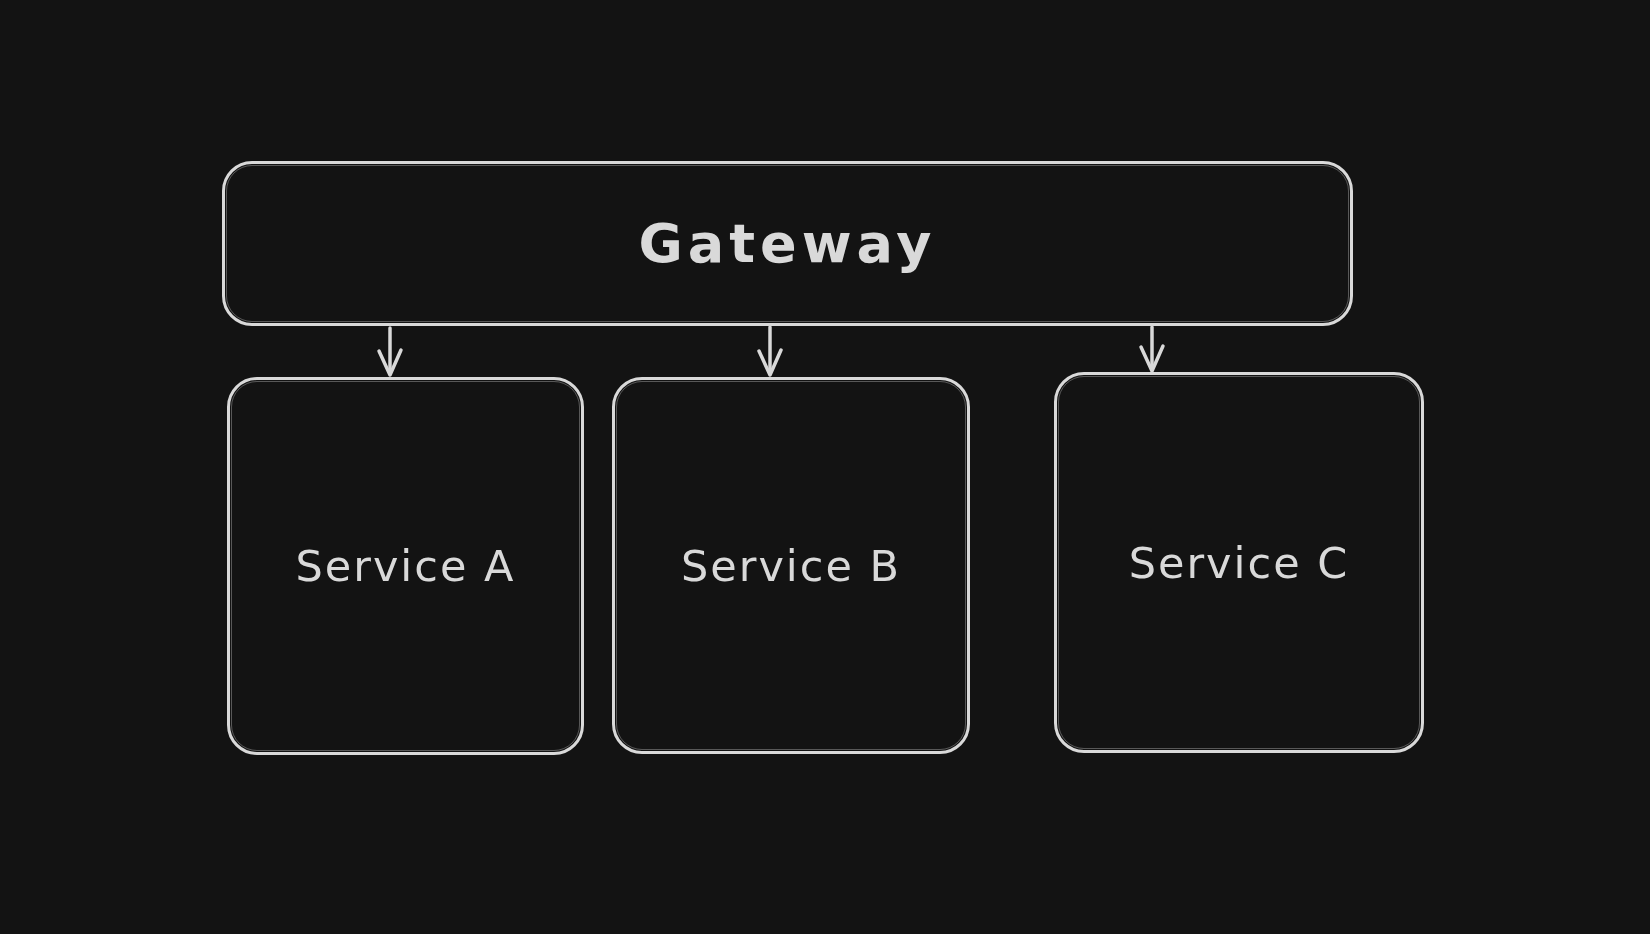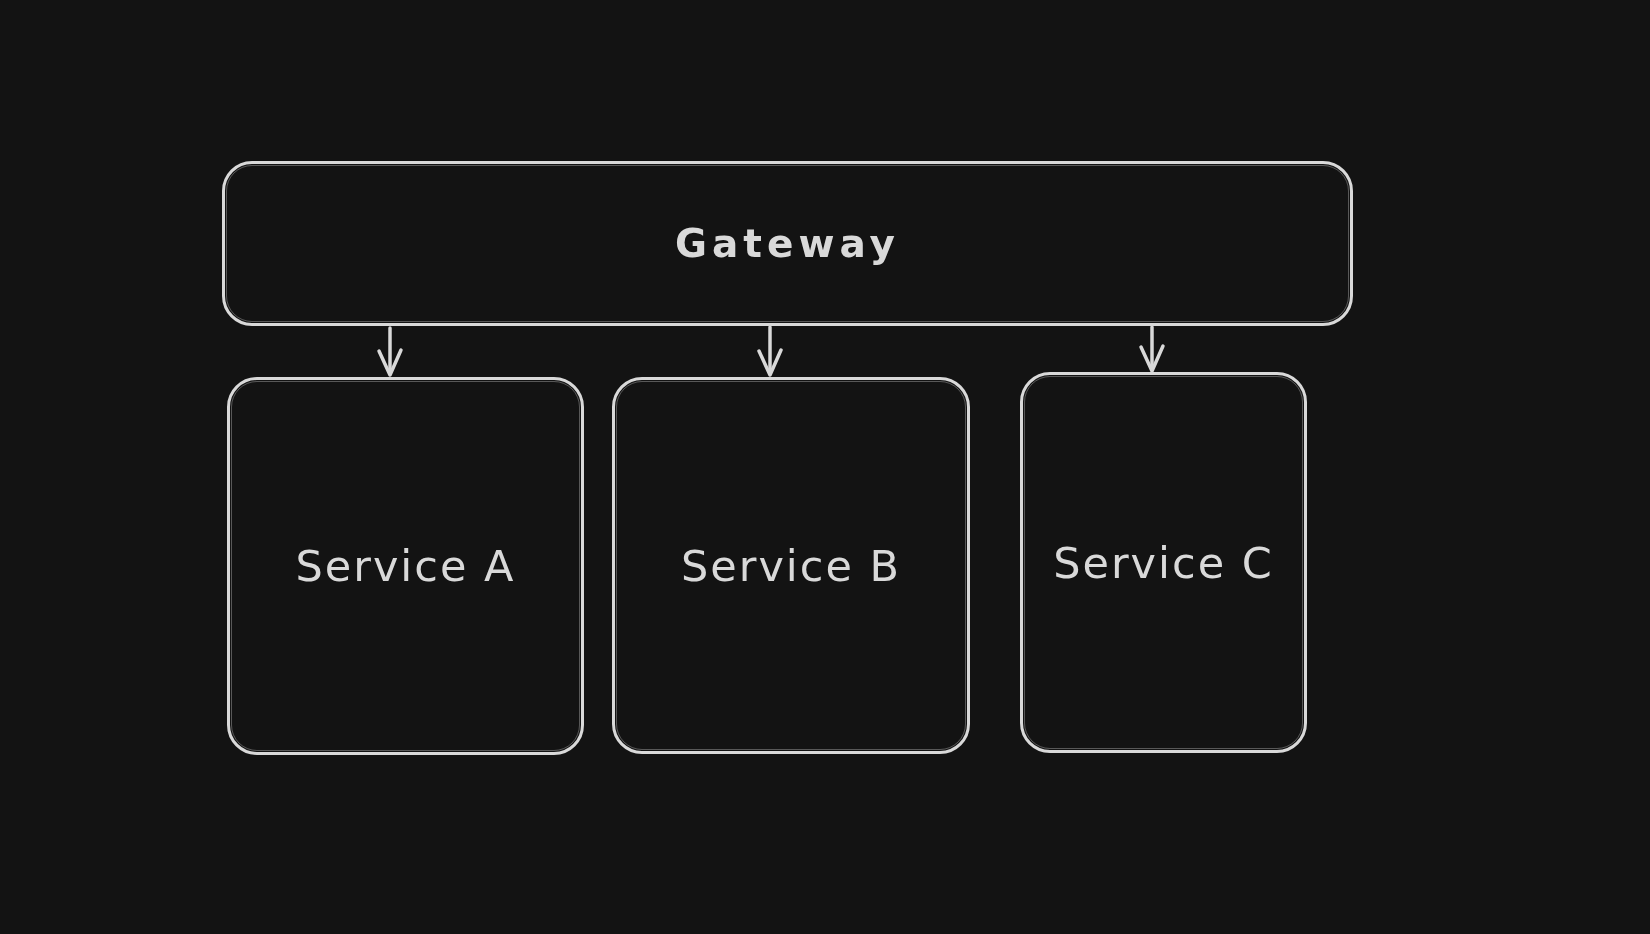--- a/index.html
+++ b/index.html
@@ -36,40 +36,40 @@
     inset: 1px;
     border-radius: 26px;
     border: 1px solid rgba(217, 217, 217, 0.35);
     pointer-events: none;
   }
   .node-gateway {
     left: 222px;
     top: 161px;
     width: 1131px;
     height: 165px;
-    font-size: 39px;
+    font-size: 54px;
     font-weight: bold;
     letter-spacing: 5px;
   }
   .node-service-a {
     left: 227px;
     top: 377px;
     width: 357px;
     height: 378px;
   }
   .node-service-b {
     left: 612px;
     top: 377px;
     width: 358px;
     height: 377px;
   }
   .node-service-c {
-    left: 1020px;
+    left: 1054px;
     top: 372px;
-    width: 287px;
+    width: 370px;
     height: 381px;
   }
   .service-label {
     font-size: 43px;
     letter-spacing: 2px;
   }
   .label {
     white-space: nowrap;
   }
   svg.edges-layer {

